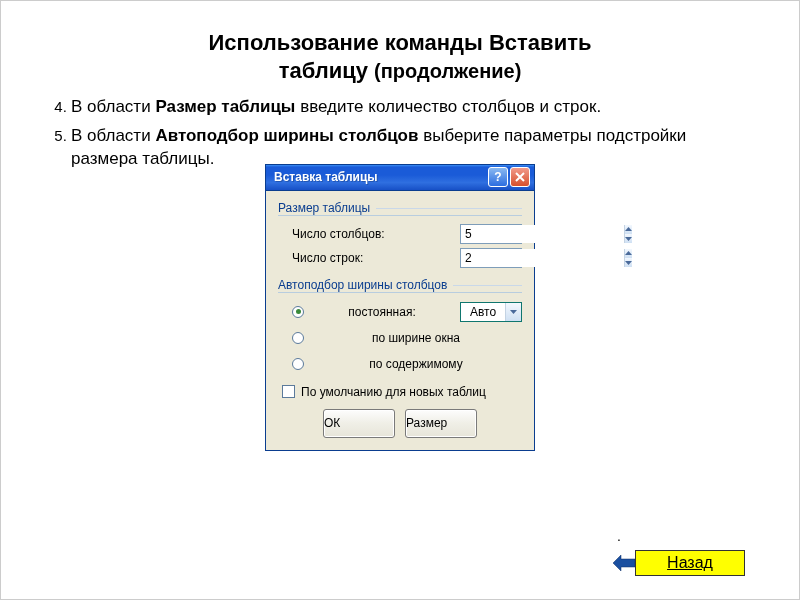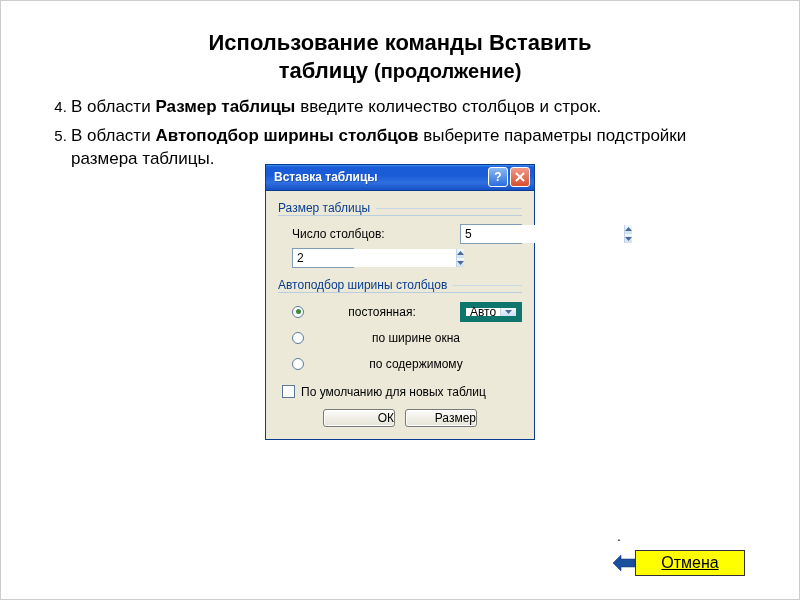--- a/index.html
+++ b/index.html
@@ -102,32 +102,32 @@
   .radio-row {
     display:flex; align-items:center; margin:4px 0 4px 14px; gap:6px; height:22px;text-align:center;
   }
   .radio {
     width:12px; height:12px; border:1px solid #5b7a9b; border-radius:50%; background:#fff;
     display:flex; align-items:center; justify-content:center;
   }
   .radio.checked::after { content:""; width:5px; height:5px; border-radius:50%; background:#3a8a3a; }
   .radio-label { flex:1; font-size:12px; }
   .select {
-    width: 62px; height:20px; border:6px solid #0f766e; background:#fff; display:flex; align-items:center;
+    width: 62px; height:20px; border:1px solid #0f766e; background:#fff; display:flex; align-items:center;
   }
   .select-val { flex:1; padding: 0 4px; font-size:12px; }
   .select-btn { width:16px; height:100%; background:linear-gradient(#f3f8fe,#cfe0f3); border-left:1px solid #c4d3e3; display:flex; align-items:center; justify-content:center;}
   .checkbox-row { display:flex; align-items:center; margin: 8px 0 10px 4px; gap:6px; }
   .checkbox { width:13px; height:13px; border:1px solid #5b7a9b; background:#fff; }
   .btn-row { display:flex; justify-content:center; gap:10px; }
   .winbtn {
-    min-width: 72px; height:18px;
+    min-width: 72px; height:29px;
     border:1px solid #7a7a7a; border-radius:3px;
     background: linear-gradient(#fdfdfd,#f0efe7 48%,#e7e5d9);
-    font-size:12px; display:flex; align-items:center; justify-content:flex-end;
+    font-size:12px; display:flex; align-items:center; justify-content:flex-start;
     box-shadow: 0 0 0 1px #fff inset;
   }
   .back-btn {
     position:absolute;
     right: 54px;
     top: 549px;
     width: 110px; height: 26px;
     background:#ffff00;
     border:1px solid #333;
     display:flex; align-items:center; justify-content:center;
@@ -186,20 +186,21 @@
                 </div>
               <div class="spinner-arrow">
                   <svg viewBox="0 0 7 5">
                     <path d="M0 1 L3.5 5 L7 1 Z" fill="#4a6a9a"></path>
                   </svg>
                 </div>
             </div>
           </div>
         </div>
         <div class="row">
+          <div class="row-label">Число строк:</div>
           <div class="spinner">
             <input class="spinner-val" value="2" style="">
             <div class="spinner-arrows">
               <div class="spinner-arrow">
                   <svg viewBox="0 0 7 5">
                     <path d="M0 4 L3.5 0 L7 4 Z" fill="#4a6a9a"></path>
                   </svg>
                 </div>
               <div class="spinner-arrow">
                   <svg viewBox="0 0 7 5">
@@ -252,16 +253,16 @@
           </div>
       </div>
     </div>
   </div>
 </div>
 
 <svg class="back-arrow" width="22" height="16" viewBox="0 0 22 16">
   <path d="M22 4 L8 4 L8 0 L0 8 L8 16 L8 12 L22 12 Z" fill="#1a4fa0" stroke="#0c2f66" stroke-width="0.5"></path>
 </svg>
 <div class="back-btn">
-  <span>Отмена</span>
+  <span>Назад</span>
 </div>
 
 <div class="dot" style="right:178px; top:527px;">.</div>
 
 </body></html>

